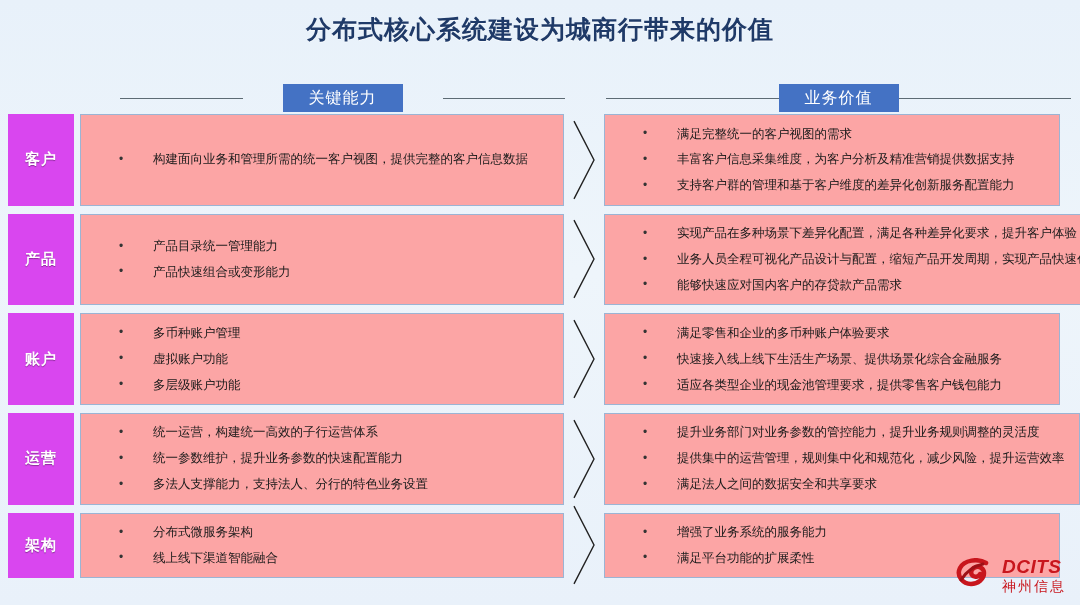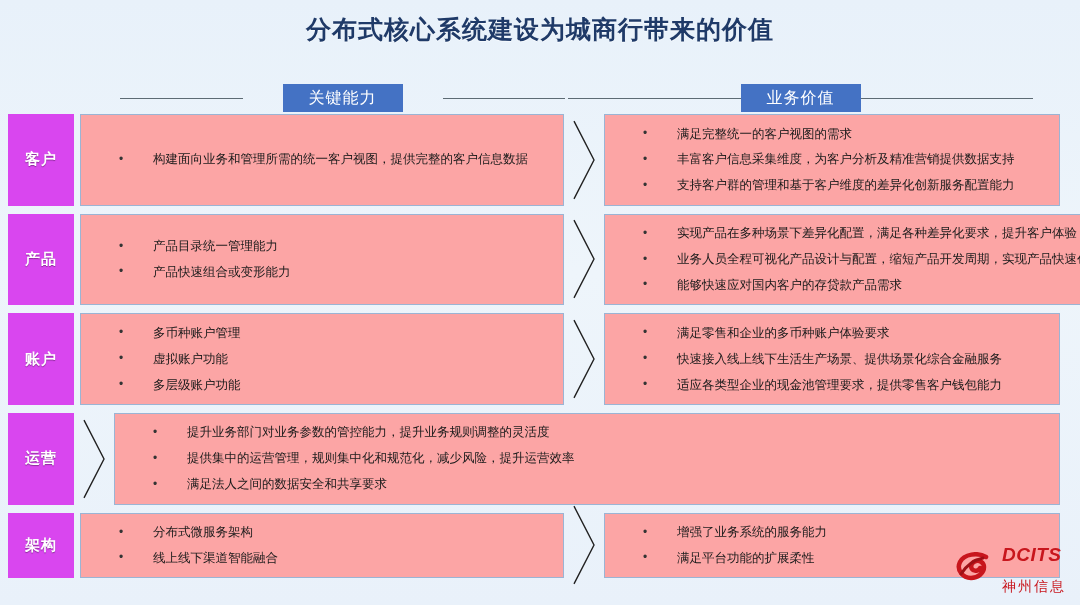--- a/index.html
+++ b/index.html
@@ -37,21 +37,21 @@
     height: 32px;
   }
   .hdr-col {
     position: absolute;
     top: 0;
     height: 32px;
     display: flex;
     align-items: center;
   }
   .hdr-col.left  { left: 120px; width: 445px; gap: 40px; }
-  .hdr-col.right { left: 568px; width: 465px; }
+  .hdr-col.right { left: 606px; width: 465px; }
 
   .hdr-rule {
     flex: 1 1 auto;
     height: 1px;
     background: #5d6b74;
   }
   .hdr-chip {
     flex: 0 0 auto;
     background: #4472c4;
     color: #ffffff;
@@ -147,21 +147,21 @@
     font-size: 19px;
     font-weight: bold;
     color: #c8161d;
     letter-spacing: 0.5px;
     font-style: italic;
   }
   .logo-cn {
     font-size: 14px;
     color: #c8161d;
     letter-spacing: 2px;
-    margin-top: 15px;
+    margin-top: 3px;
   }
 </style>
 </head>
 <body>
 
 <div class="slide-title">分布式核心系统建设为城商行带来的价值</div>
 
 <div class="header-band">
   <div class="hdr-col left">
     <div class="hdr-rule"></div>
@@ -234,20 +234,27 @@
       <div class="val-box">
         <ul class="bullets">
           <li>满足零售和企业的多币种账户体验要求</li>
           <li>快速接入线上线下生活生产场景、提供场景化综合金融服务</li>
           <li>适应各类型企业的现金池管理要求，提供零售客户钱包能力</li>
         </ul>
       </div>
     </div>
     <div class="row">
       <div class="row-label">运营</div>
+      <div class="cap-box">
+        <ul class="bullets">
+          <li>统一运营，构建统一高效的子行运营体系</li>
+          <li>统一参数维护，提升业务参数的快速配置能力</li>
+          <li>多法人支撑能力，支持法人、分行的特色业务设置</li>
+        </ul>
+      </div>
       <div class="chev">
         <svg width="26" height="81.625" viewBox="0 0 26 81.625">
           <path d="M2 2 L22 40.8125 L2 79.625" fill="none" stroke="#222" stroke-width="1.4"></path>
         </svg>
       </div>
       <div class="val-box">
         <ul class="bullets">
           <li>提升业务部门对业务参数的管控能力，提升业务规则调整的灵活度</li>
           <li>提供集中的运营管理，规则集中化和规范化，减少风险，提升运营效率</li>
           <li>满足法人之间的数据安全和共享要求</li>

